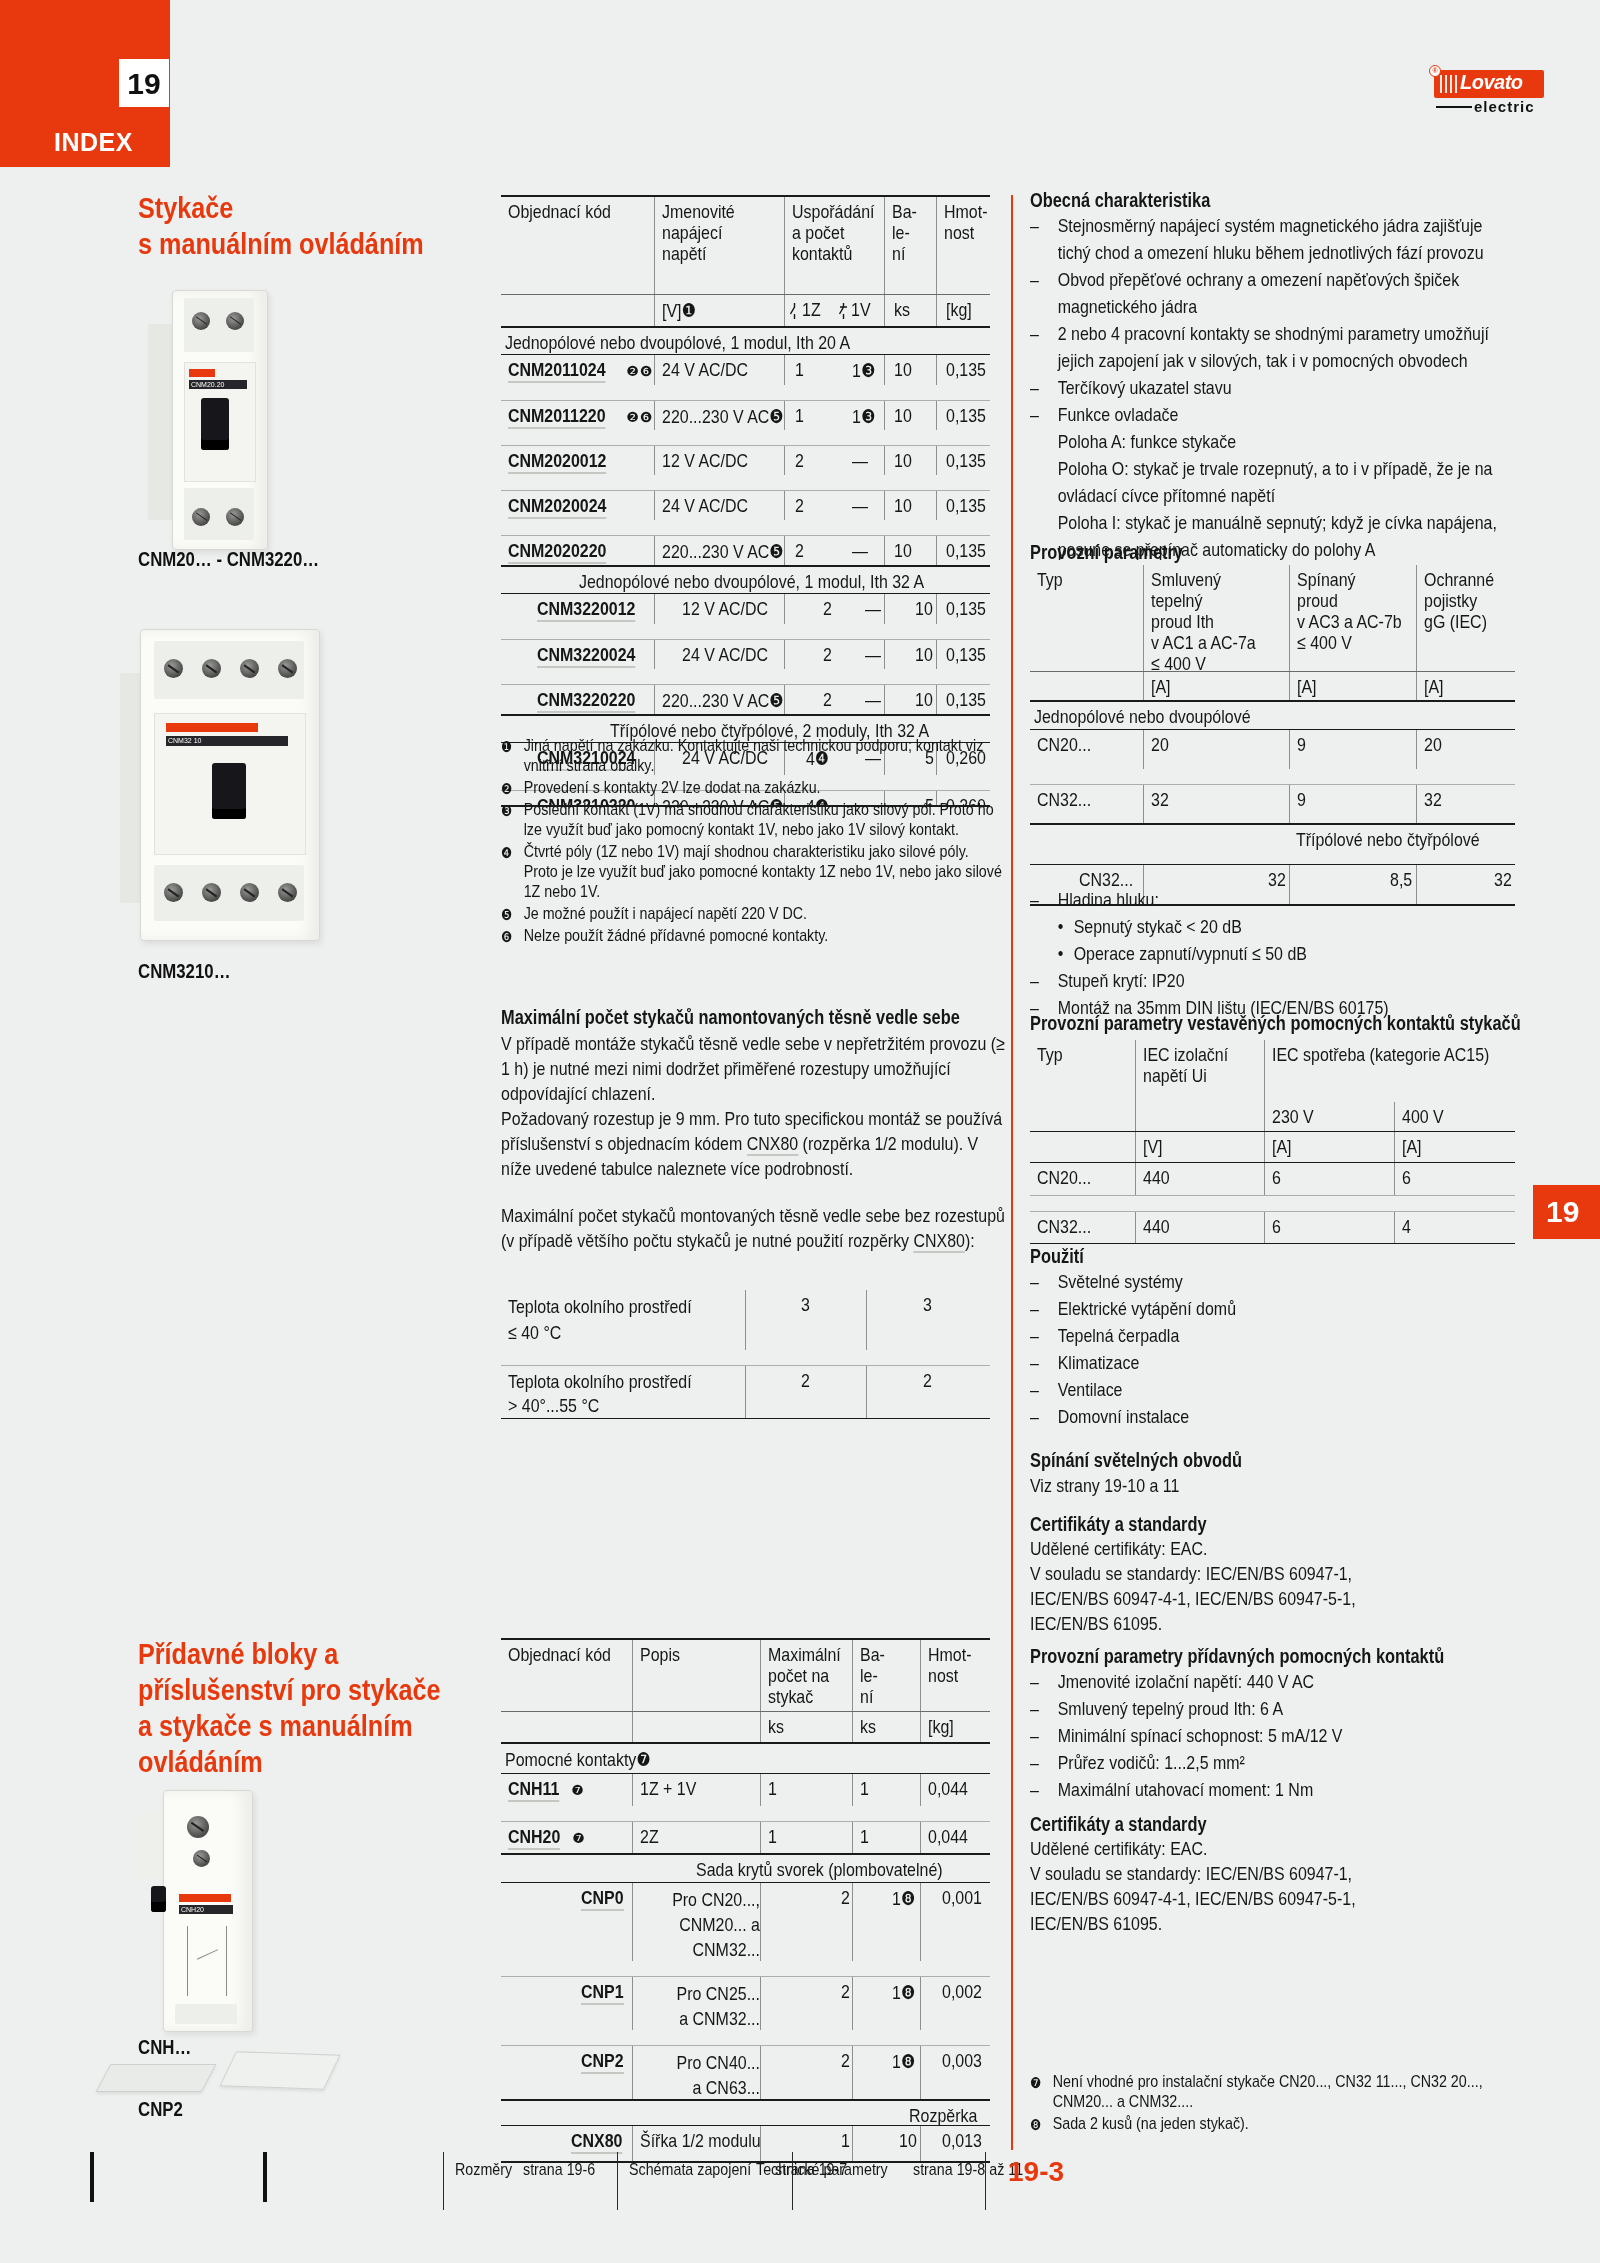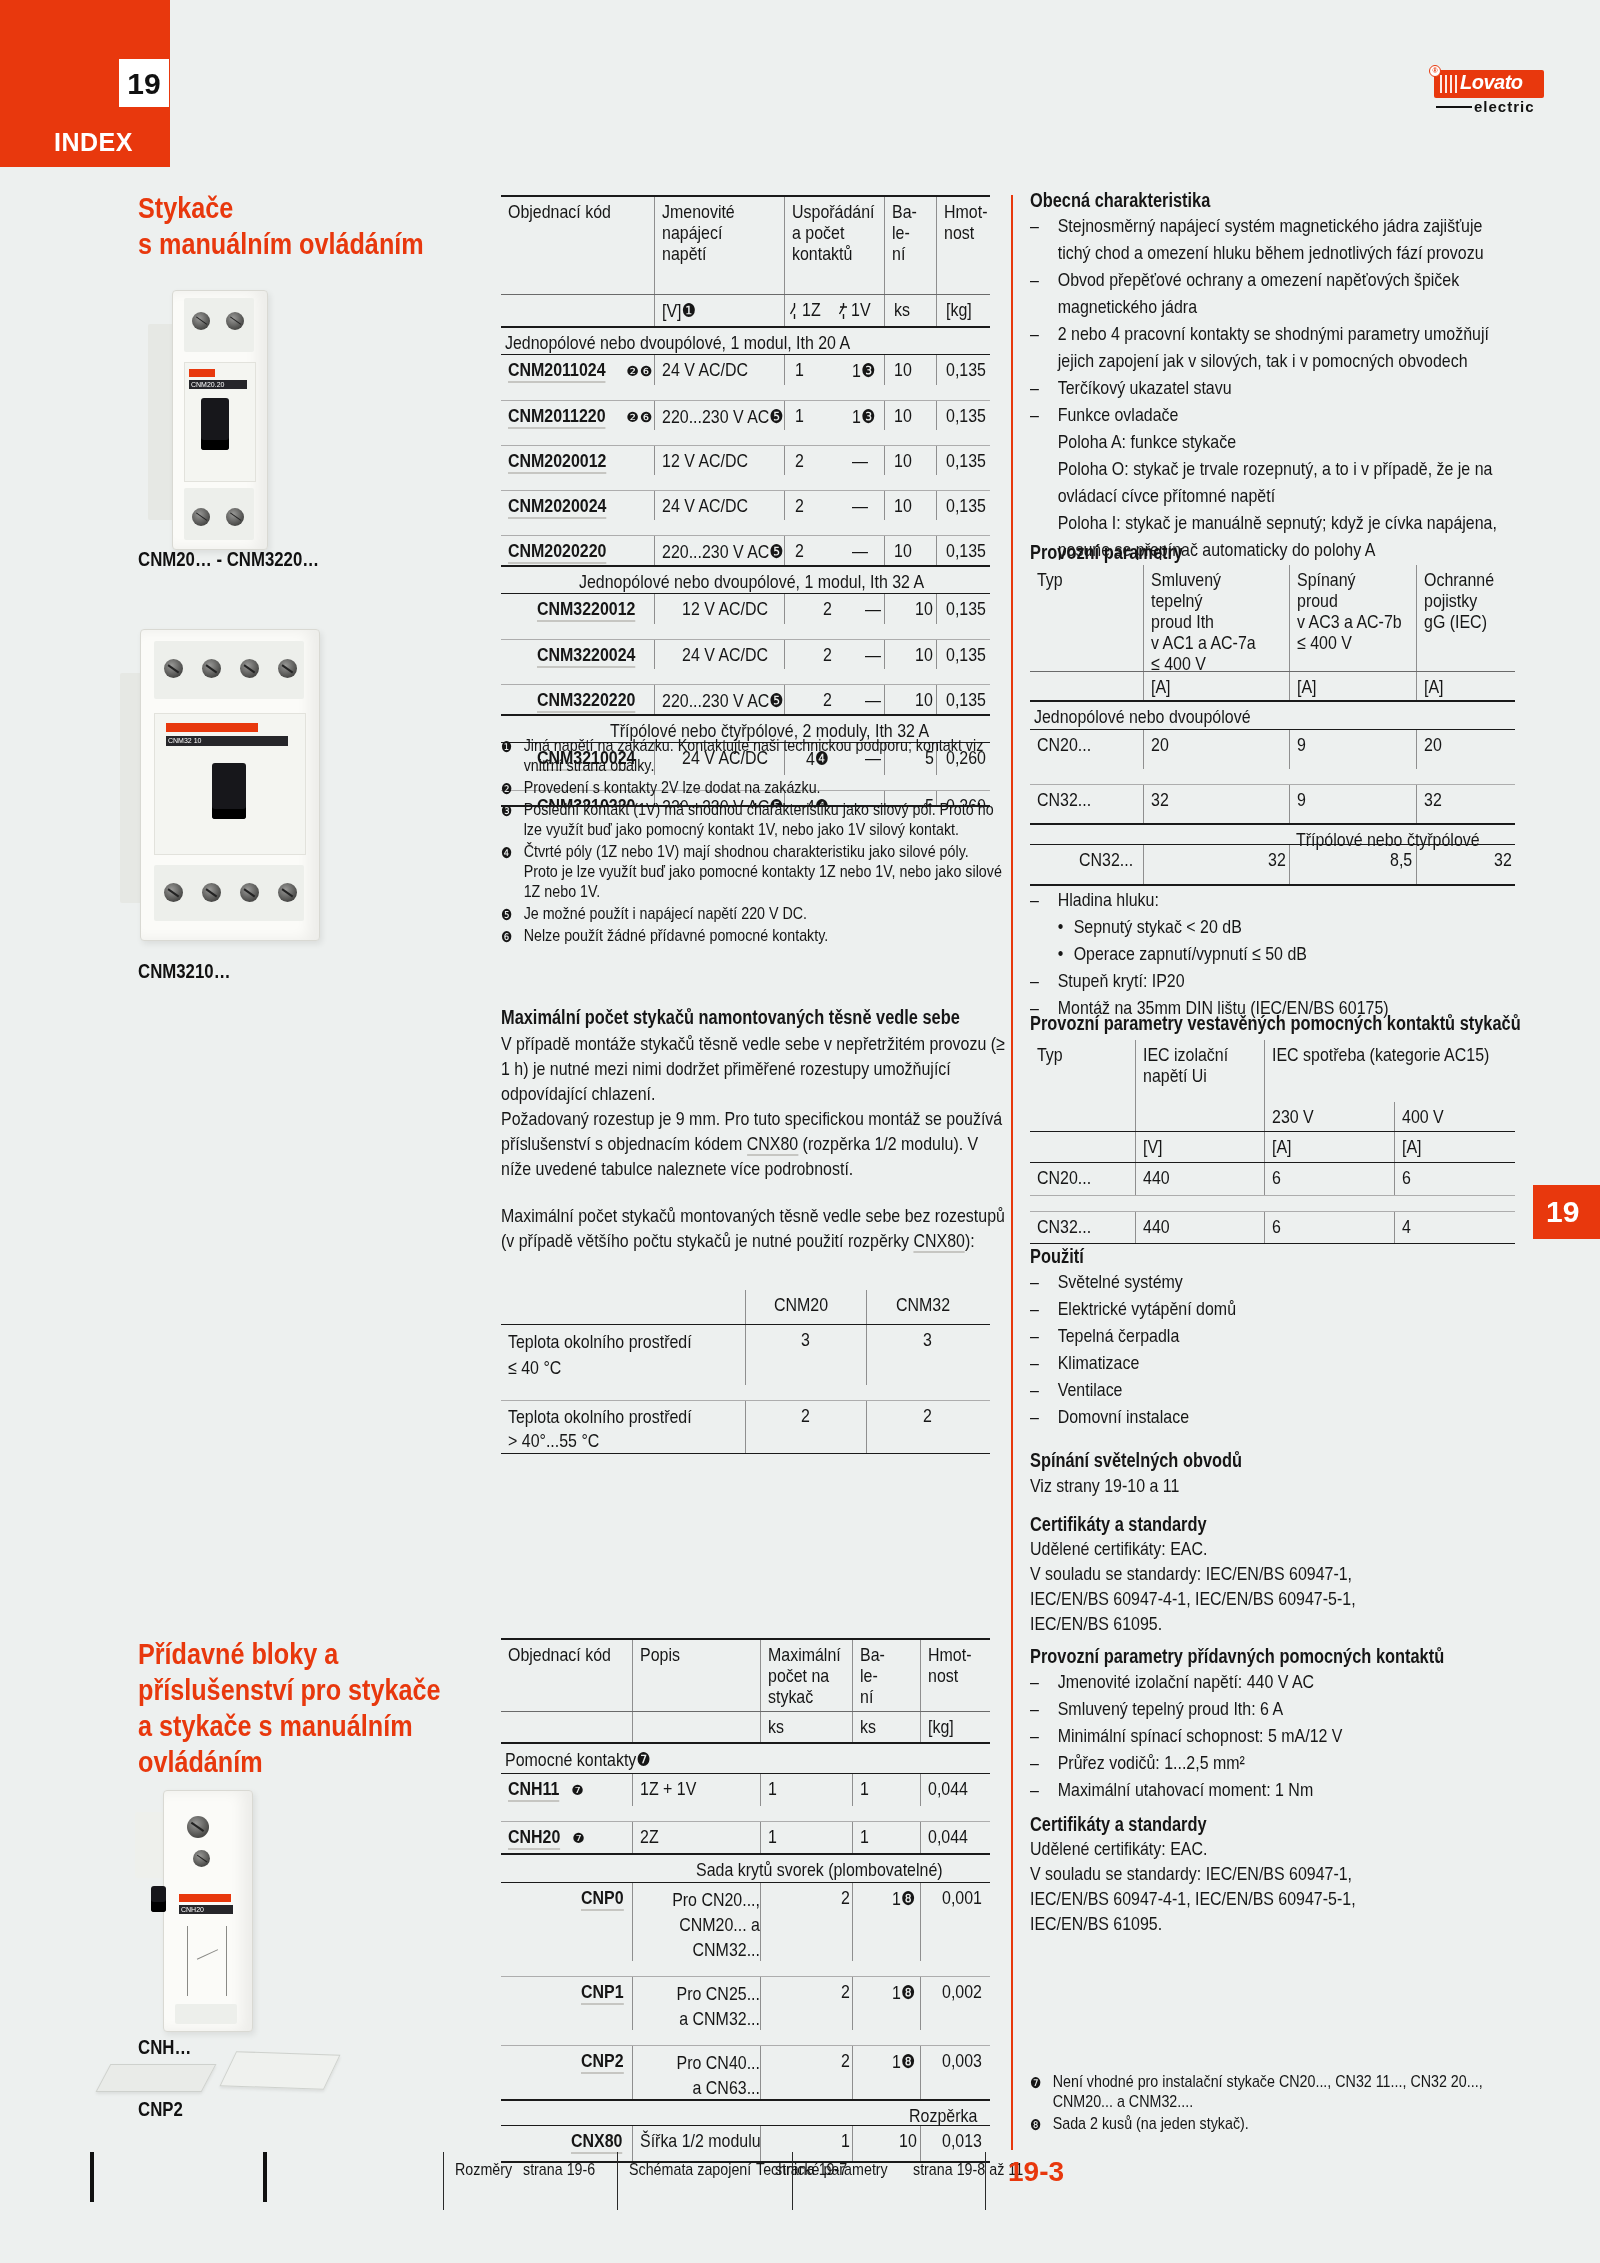--- a/index.html
+++ b/index.html
@@ -332,25 +332,20 @@
   </div>
 
   <div class="abs cond" style="left:501px;top:1005px;width:600px">
     <div class="h19">Maximální počet stykačů namontovaných těsně vedle sebe</div>
     <div class="t19" style="line-height:25px;margin-top:2px"><span class="pre">V případě montáže stykačů těsně vedle sebe v nepřetržitém provozu (≥ 1 h) je nutné mezi nimi dodržet přiměřené rozestupy umožňující odpovídající chlazení.
 Požadovaný rozestup je 9 mm. Pro tuto specifickou montáž se používá příslušenství s objednacím kódem </span><span class="u">CNX80</span><span> (rozpěrka 1/2 modulu). V níže uvedené tabulce naleznete více podrobností.</span></div>
     <div class="t19" style="line-height:25px;margin-top:22px"><span>Maximální počet stykačů montovaných těsně vedle sebe bez rozestupů (v případě většího počtu stykačů je nutné použití rozpěrky </span><span class="u">CNX80</span><span>):</span></div>
   </div>
 
   <div class="tbl" style="left:501px;top:1290px;width:489px;border-bottom:1px solid var(--dark)">
-    <div class="row ttg tth">
-      <div></div>
-      <div class="ttc"><span class="cx cxn">CNM20</span></div>
-      <div class="ttc"><span class="cx cxn">CNM32</span></div>
-    </div>
     <div class="drows">
       <div class="row ttg ttr">
         <div style="line-height:26px"><span class="cx cxw pre">Teplota okolního prostředí
 ≤ 40 °C</span></div>
         <div class="ttc"><span class="cx">3</span></div>
         <div class="ttc"><span class="cx">3</span></div>
       </div>
       <div class="row ttg ttr" style="height:53px">
         <div style="line-height:24px"><span class="cx cxw pre">Teplota okolního prostředí
 &gt; 40°...55 °C</span></div>
@@ -493,21 +488,21 @@
           </div>
         <div class="row tpg tpr">
             <div><span class="cx cxn">CN32...</span></div>
             <div><span class="cx">32</span></div>
             <div><span class="cx">9</span></div>
             <div><span class="cx">32</span></div>
           </div>
       </div>
     </div>
     <div class="sg2">
-      <div class="sect" style="height:20px"><span class="cx cxn">Třípólové nebo čtyřpólové</span></div>
+      <div class="sect" style="height:40px"><span class="cx cxn">Třípólové nebo čtyřpólové</span></div>
       <div class="drows">
         <div class="row tpg tpr">
             <div><span class="cx cxn">CN32...</span></div>
             <div><span class="cx">32</span></div>
             <div><span class="cx">8,5</span></div>
             <div><span class="cx">32</span></div>
           </div>
       </div>
     </div>
   </div>

